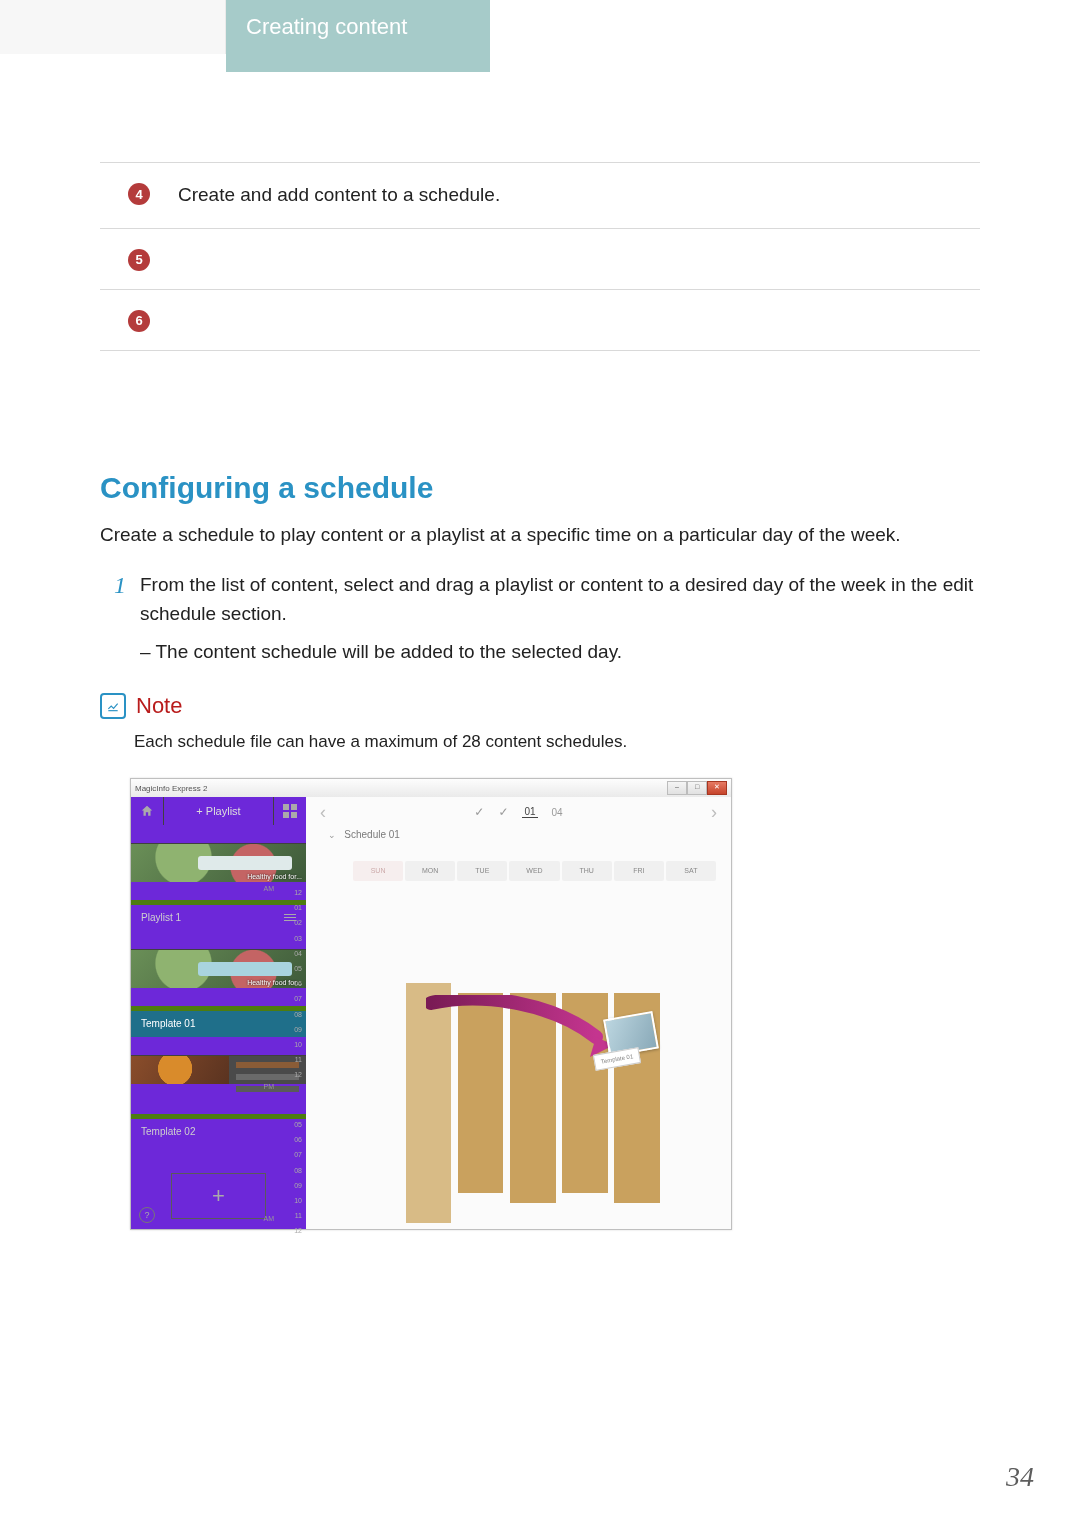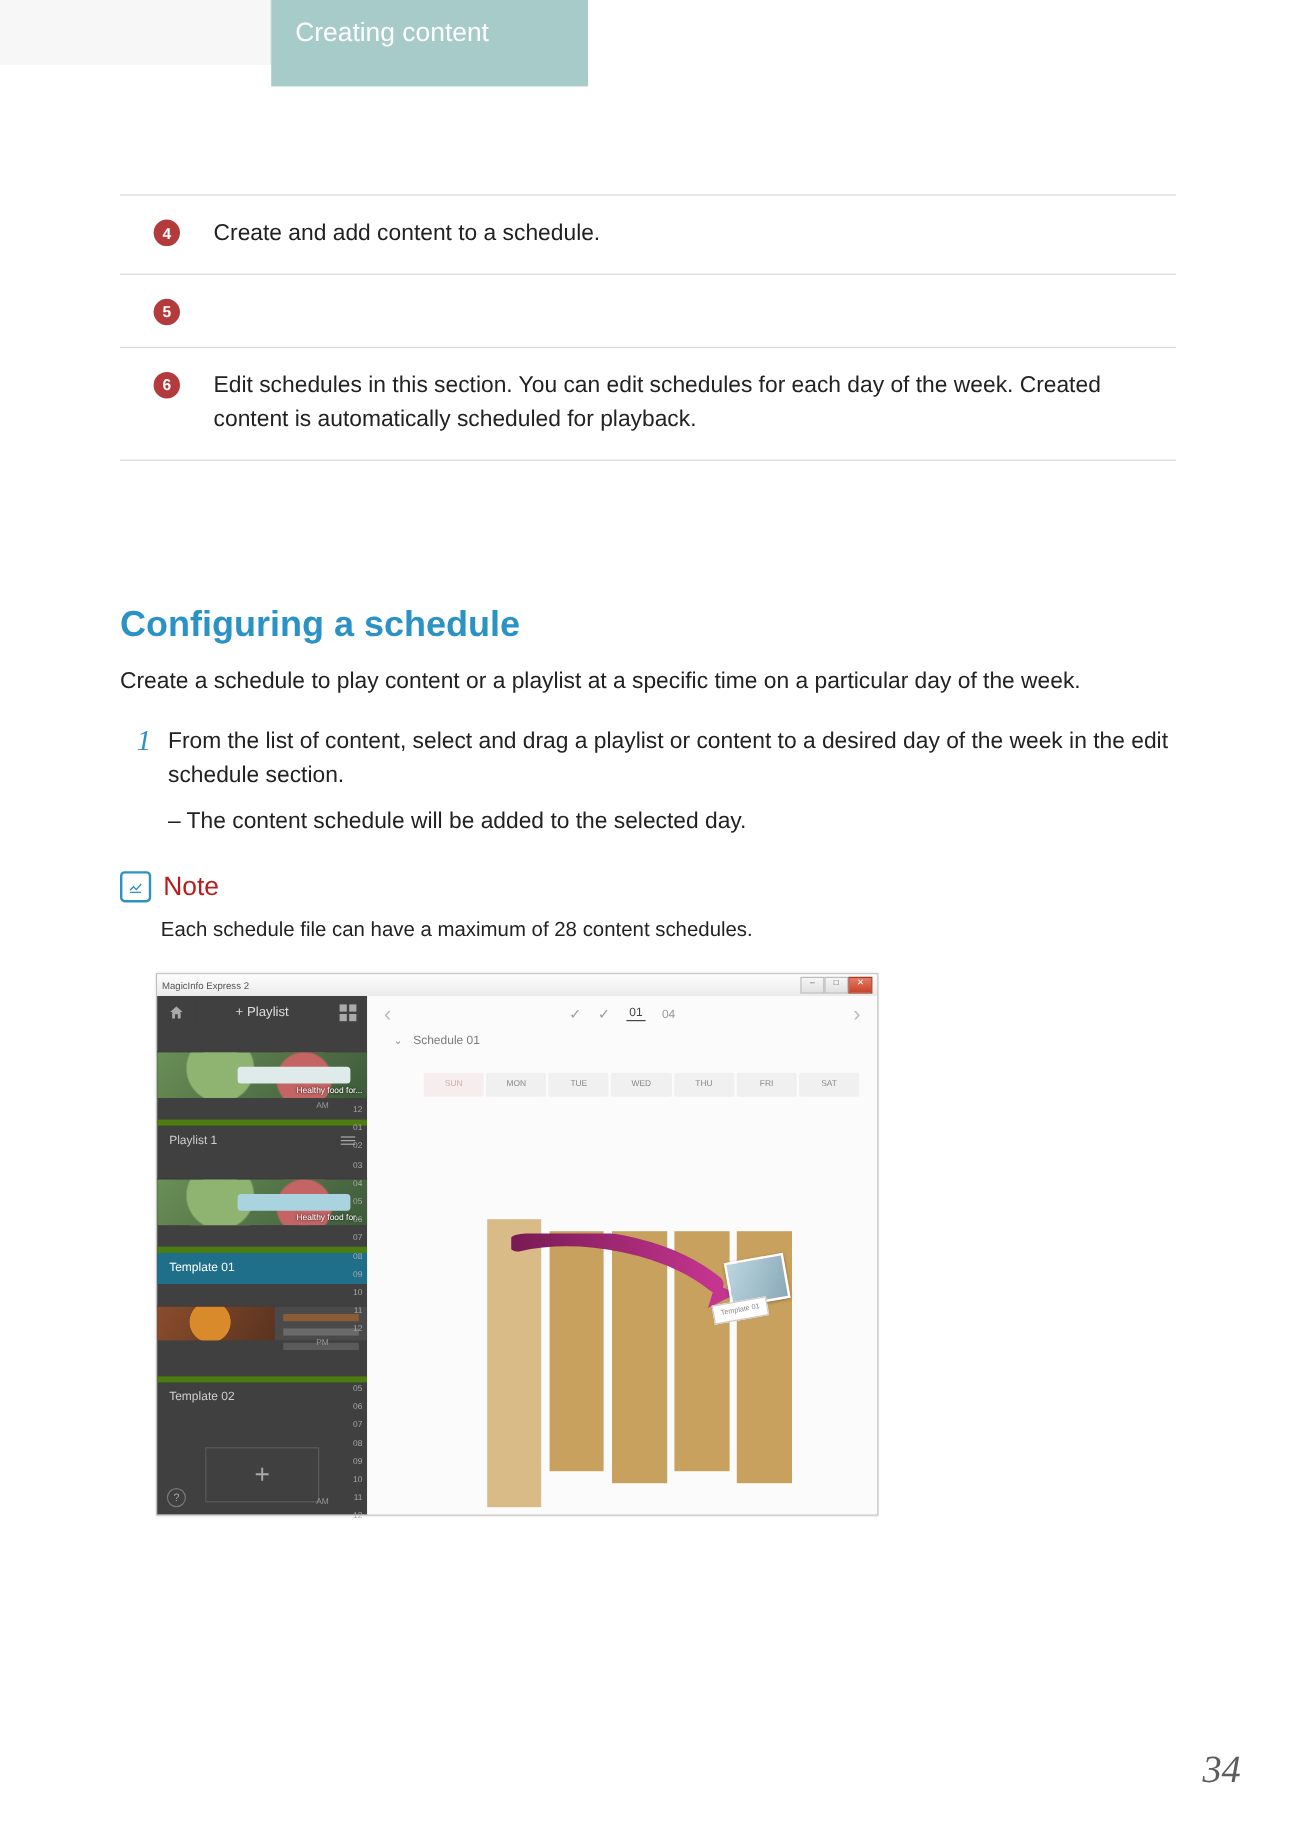--- a/index.html
+++ b/index.html
@@ -181,21 +181,21 @@
     border-color: #a63621;
   }
   .fig-body {
     position: absolute;
     top: 18px; left: 0; right: 0; bottom: 0;
     display: flex;
   }
   
   .fig-sidebar {
     width: 175px;
-    background: #404040;
+    background: #6d28d9;
     color: #c9c9c9;
     display: flex;
     flex-direction: column;
     gap: 18px;
   }
   .sb-topbar {
     height: 28px;
     display: flex;
     align-items: center;
   }
@@ -418,21 +418,21 @@
     line-height: 14px;
     transform: rotate(-10deg);
   }
   
   .page-number {
     position: absolute;
     right: 46px;
     bottom: 34px;
     font-family: Georgia, "Times New Roman", serif;
     font-style: italic;
-    font-size: 32px;
+    font-size: 28px;
     color: #5d5d5d;
   }
 </style>
 </head>
 <body>
 
 <div class="page">
 
   <div class="header-tab-row">
     <div class="header-stub"></div>
@@ -448,21 +448,20 @@
     </div>
     <div class="callout-row">
       <div class="callout-num">
         <div class="num-circle">5</div>
       </div>
     </div>
     <div class="callout-row">
       <div class="callout-num">
         <div class="num-circle">6</div>
       </div>
-      <div class="callout-text">Edit schedules in this section. You can edit schedules for each day of the week. Created content is automatically scheduled for playback.</div>
     </div>
   </div>
 
   <div class="section-heading">Configuring a schedule</div>
   <div class="section-intro">Create a schedule to play content or a playlist at a specific time on a particular day of the week.</div>
 
   <div class="step-row">
     <div class="step-num">1</div>
     <div class="step-body">
       <div>From the list of content, select and drag a playlist or content to a desired day of the week in the edit schedule section.</div>

